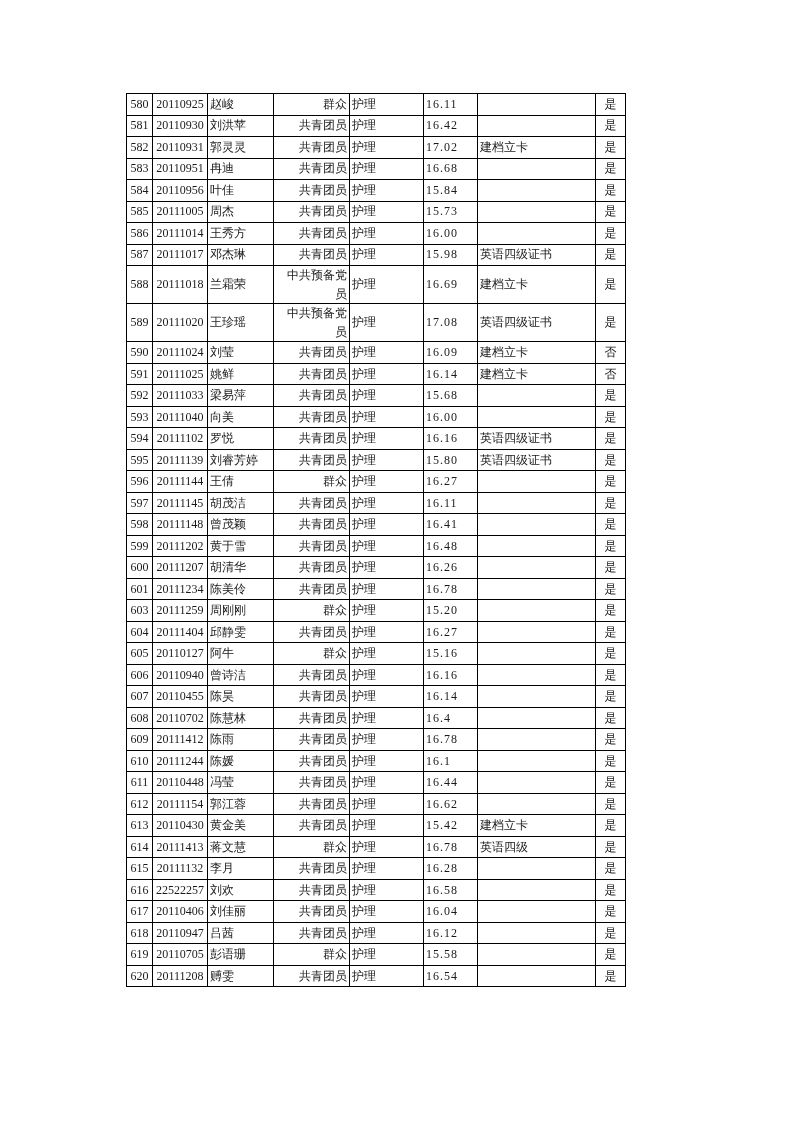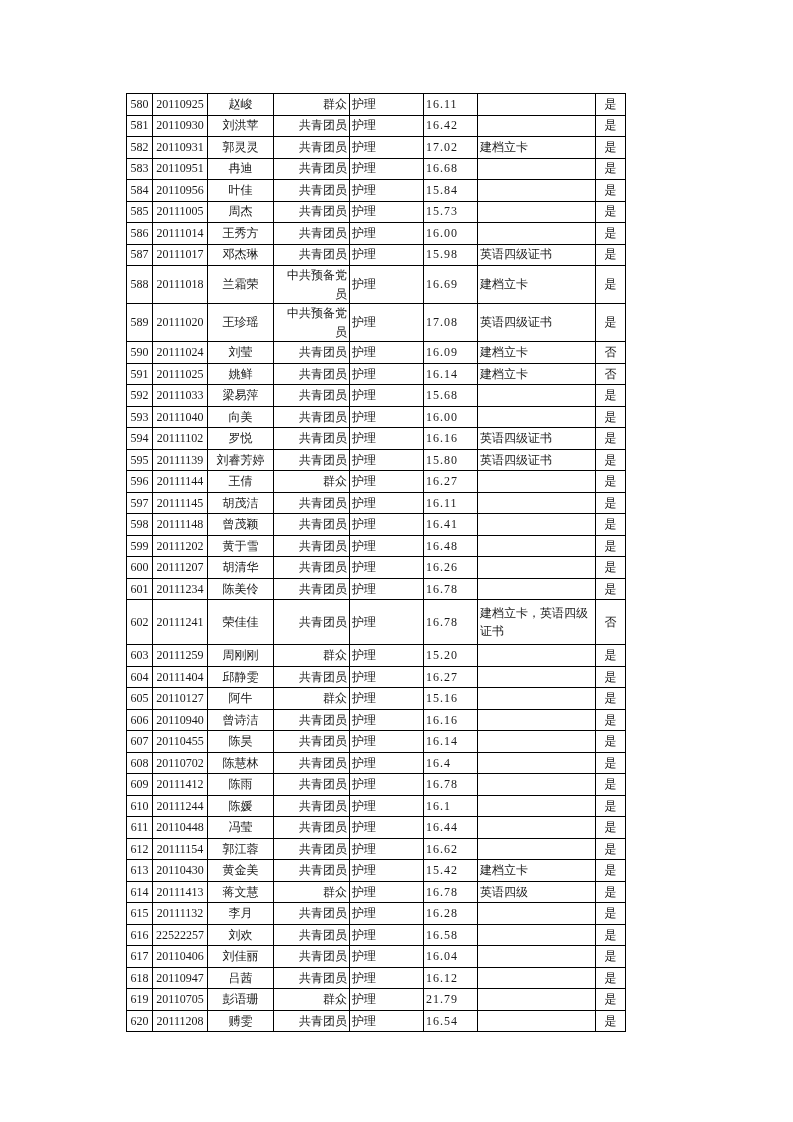--- a/index.html
+++ b/index.html
@@ -32,21 +32,21 @@
     vertical-align: middle;
     overflow: hidden;
     padding: 0 2px;
     word-break: break-all;
   }
   table.roster tr { height: 21.5px; }
   table.roster tr.tall-30 { height: 30px; }
   table.roster tr.tall-45 { height: 45px; }
   td.cell-serial_number   { text-align: center; }
   td.cell-student_id      { text-align: center; }
-  td.cell-name            { text-align: center; }
+  td.cell-name            { }
   td.cell-political_status{ text-align: right; padding-left: 5px; }
   td.cell-major           { text-align: left; padding-left: 5px; }
   td.cell-score           { text-align: left; padding-left: 6px; letter-spacing: 1px; }
   td.cell-remark          { text-align: left; padding-left: 5px; }
   td.cell-is_confirmed    { text-align: center; }
 </style>
 </head>
 <body>
 
 <div class="page">
@@ -275,30 +275,20 @@
         <tr>
           <td class="cell-serial_number">601</td>
           <td class="cell-student_id">20111234</td>
           <td class="cell-name">陈美伶</td>
           <td class="cell-political_status">共青团员</td>
           <td class="cell-major">护理</td>
           <td class="cell-score">16.78</td>
           <td class="cell-remark"></td>
           <td class="cell-is_confirmed">是</td>
         </tr>
-        <tr class="tall-45">
-          <td class="cell-serial_number">602</td>
-          <td class="cell-student_id">20111241</td>
-          <td class="cell-name">荣佳佳</td>
-          <td class="cell-political_status">共青团员</td>
-          <td class="cell-major">护理</td>
-          <td class="cell-score">16.78</td>
-          <td class="cell-remark">建档立卡，英语四级证书</td>
-          <td class="cell-is_confirmed">否</td>
-        </tr>
         <tr>
           <td class="cell-serial_number">603</td>
           <td class="cell-student_id">20111259</td>
           <td class="cell-name">周刚刚</td>
           <td class="cell-political_status">群众</td>
           <td class="cell-major">护理</td>
           <td class="cell-score">15.20</td>
           <td class="cell-remark"></td>
           <td class="cell-is_confirmed">是</td>
         </tr>
@@ -451,21 +441,21 @@
           <td class="cell-score">16.12</td>
           <td class="cell-remark"></td>
           <td class="cell-is_confirmed">是</td>
         </tr>
         <tr>
           <td class="cell-serial_number">619</td>
           <td class="cell-student_id">20110705</td>
           <td class="cell-name">彭语珊</td>
           <td class="cell-political_status">群众</td>
           <td class="cell-major">护理</td>
-          <td class="cell-score">21.79</td>
+          <td class="cell-score">15.58</td>
           <td class="cell-remark"></td>
           <td class="cell-is_confirmed">是</td>
         </tr>
         <tr>
           <td class="cell-serial_number">620</td>
           <td class="cell-student_id">20111208</td>
           <td class="cell-name">赙雯</td>
           <td class="cell-political_status">共青团员</td>
           <td class="cell-major">护理</td>
           <td class="cell-score">16.54</td>

